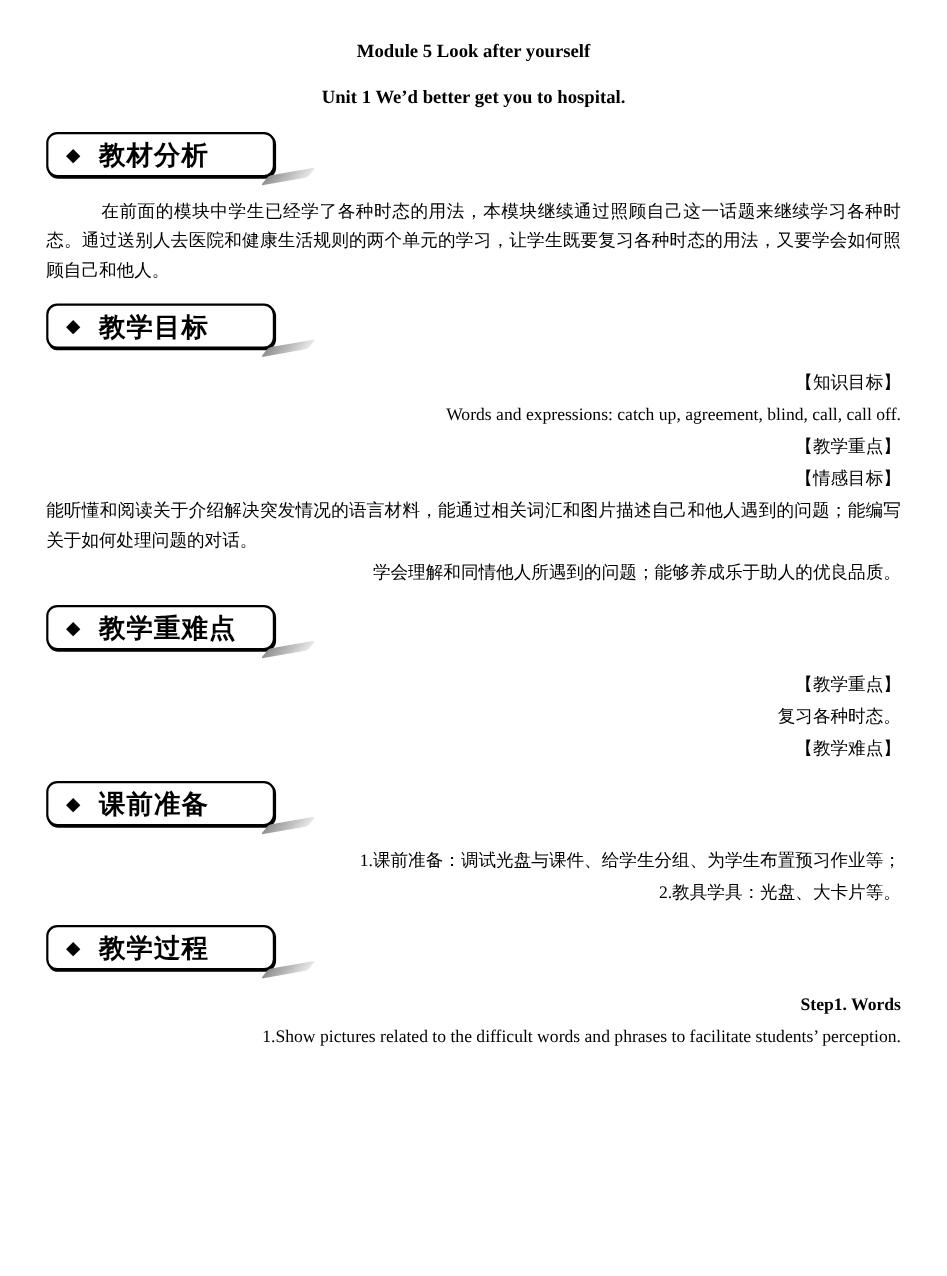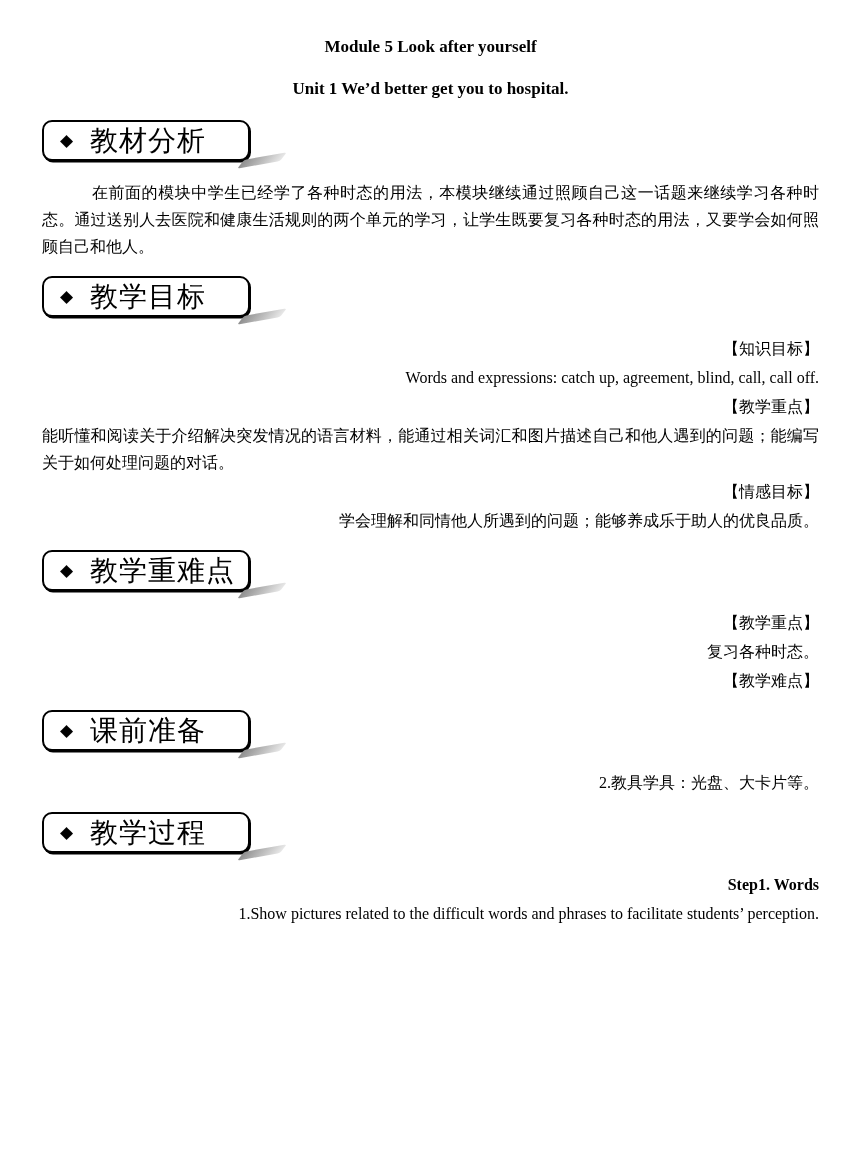--- a/index.html
+++ b/index.html
@@ -52,22 +52,22 @@
     background: linear-gradient(to right, #8f8f8f 0%, #bfbfbf 55%, #e8e8e8 100%);
     transform: skewX(-45deg) rotate(-12deg);
     border-radius: 2px;
   }
   .diamond {
     font-size: 17px;
     line-height: 1;
     margin-right: 17px;
   }
   .section-heading {
-    font-size: 28px;
-    font-weight: normal;
+    font-size: 24px;
+    font-weight: bold;
     letter-spacing: 1px;
     white-space: nowrap;
   }
   p.body-text {
     font-size: 16px;
     line-height: 27px;
     margin: 2px 0;
     text-align: justify;
   }
   p.no-justify { text-align: right; }
@@ -92,40 +92,41 @@
 
   <div class="box-wrap">
     <div class="section-box">
       <span class="diamond">◆</span>
       <span class="section-heading">教学目标</span>
     </div>
   </div>
   <p class="body-text no-justify">【知识目标】</p>
   <p class="body-text no-justify">Words and expressions: catch up, agreement, blind, call, call off.</p>
   <p class="body-text no-justify">【教学重点】</p>
+  <p class="body-text no-justify">【情感目标】</p>
   <p class="body-text">能听懂和阅读关于介绍解决突发情况的语言材料，能通过相关词汇和图片描述自己和他人遇到的问题；能编写关于如何处理问题的对话。</p>
-  <p class="body-text no-justify">【情感目标】</p>
   <p class="body-text no-justify">学会理解和同情他人所遇到的问题；能够养成乐于助人的优良品质。</p>
 
   <div class="box-wrap">
     <div class="section-box">
       <span class="diamond">◆</span>
       <span class="section-heading">教学重难点</span>
     </div>
   </div>
   <p class="body-text no-justify">【教学重点】</p>
   <p class="body-text no-justify">复习各种时态。</p>
   <p class="body-text no-justify">【教学难点】</p>
 
   <div class="box-wrap">
     <div class="section-box">
       <span class="diamond">◆</span>
       <span class="section-heading">课前准备</span>
     </div>
   </div>
+  <p class="body-text no-justify">1.课前准备：调试光盘与课件、给学生分组、为学生布置预习作业等；</p>
   <p class="body-text no-justify">2.教具学具：光盘、大卡片等。</p>
 
   <div class="box-wrap">
     <div class="section-box">
       <span class="diamond">◆</span>
       <span class="section-heading">教学过程</span>
     </div>
   </div>
   <p class="body-text no-justify bold">Step1. Words</p>
   <p class="body-text no-justify">1.Show pictures related to the difficult words and phrases to facilitate students’ perception.</p>

